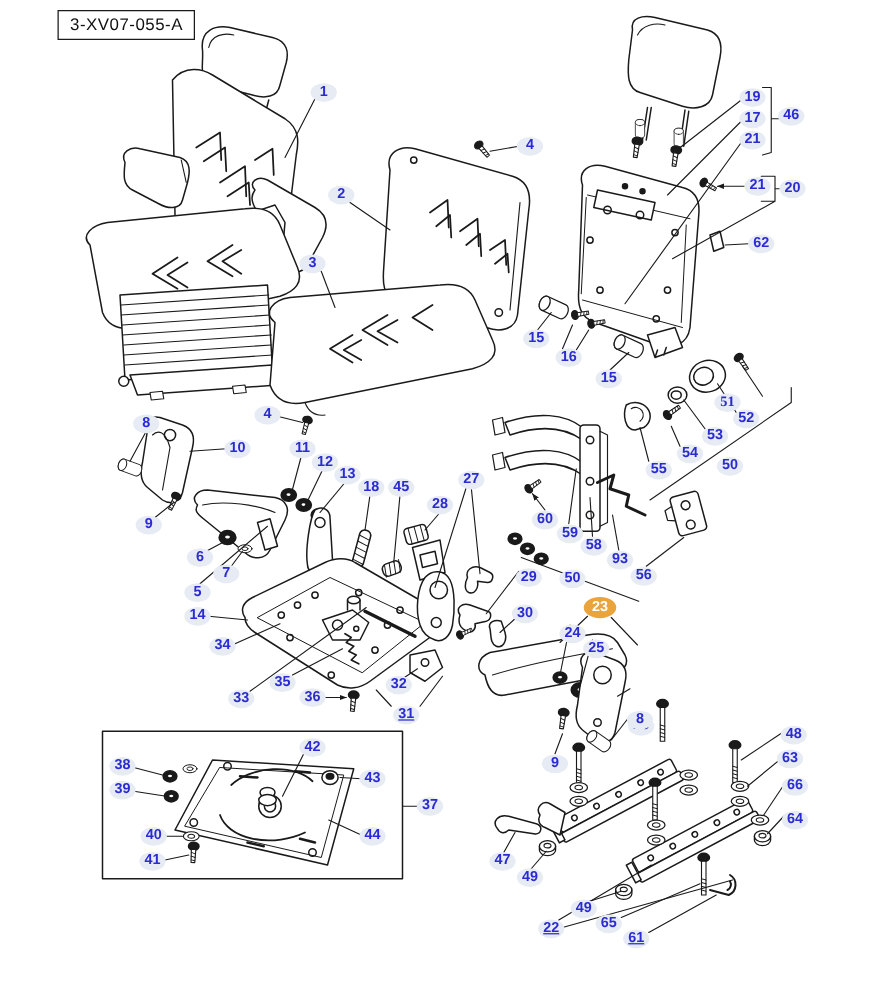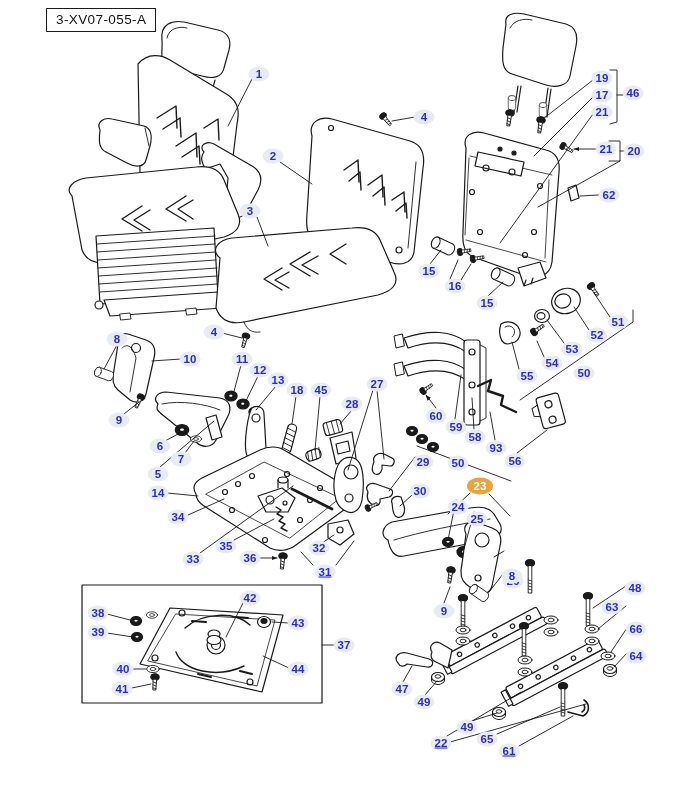--- a/index.html
+++ b/index.html
@@ -415,21 +415,21 @@
       <span class="callout" style="left: 602px; top: 78px;">19</span>
       <span class="callout" style="left: 602px; top: 95px;">17</span>
       <span class="callout" style="left: 602px; top: 112px;">21</span>
       <span class="callout" style="left: 633px; top: 93px;">46</span>
       <span class="callout" style="left: 606px; top: 149px;">21</span>
       <span class="callout" style="left: 634px; top: 151px;">20</span>
       <span class="callout" style="left: 609px; top: 195px;">62</span>
       <span class="callout" style="left: 429px; top: 271px;">15</span>
       <span class="callout" style="left: 455px; top: 286px;">16</span>
       <span class="callout" style="left: 487px; top: 303px;">15</span>
-      <span class="callout" style="left: 618px; top: 322px;">51</span>
+      <span class="callout" style="left: 582px; top: 322px; font-family: Liberation Serif, serif;">51</span>
       <span class="callout" style="left: 597px; top: 335px;">52</span>
       <span class="callout" style="left: 572px; top: 349px;">53</span>
       <span class="callout" style="left: 552px; top: 363px;">54</span>
       <span class="callout" style="left: 584px; top: 373px;">50</span>
       <span class="callout" style="left: 527px; top: 376px;">55</span>
       <span class="callout" style="left: 214px; top: 332px;">4</span>
       <span class="callout" style="left: 117px; top: 339px;">8</span>
       <span class="callout" style="left: 190px; top: 359px;">10</span>
       <span class="callout" style="left: 242px; top: 359px;">11</span>
       <span class="callout" style="left: 260px; top: 370px;">12</span>
@@ -457,21 +457,21 @@
       <span class="callout" style="left: 178px; top: 517px;">34</span>
       <span class="callout" style="left: 226px; top: 546px;">35</span>
       <span class="callout" style="left: 193px; top: 559px;">33</span>
       <span class="callout" style="left: 250px; top: 558px;">36</span>
       <span class="callout" style="left: 319px; top: 548px;">32</span>
       <span class="callout" style="left: 325px; top: 572px; text-decoration: underline;">31</span>
       <span class="callout" style="left: 513px; top: 581px;">26</span>
       <span class="callout" style="left: 512px; top: 576px;">8</span>
       <span class="callout" style="left: 444px; top: 611px;">9</span>
       <span class="callout" style="left: 635px; top: 588px;">48</span>
-      <span class="callout" style="left: 612px; top: 607px;">63</span>
+      <span class="callout" style="left: 632px; top: 607px;">63</span>
       <span class="callout" style="left: 636px; top: 629px;">66</span>
       <span class="callout" style="left: 636px; top: 656px;">64</span>
       <span class="callout" style="left: 250px; top: 598px;">42</span>
       <span class="callout" style="left: 98px; top: 613px;">38</span>
       <span class="callout" style="left: 298px; top: 623px;">43</span>
       <span class="callout" style="left: 98px; top: 632px;">39</span>
       <span class="callout" style="left: 344px; top: 645px;">37</span>
       <span class="callout" style="left: 123px; top: 669px;">40</span>
       <span class="callout" style="left: 298px; top: 669px;">44</span>
       <span class="callout" style="left: 122px; top: 689px;">41</span>

